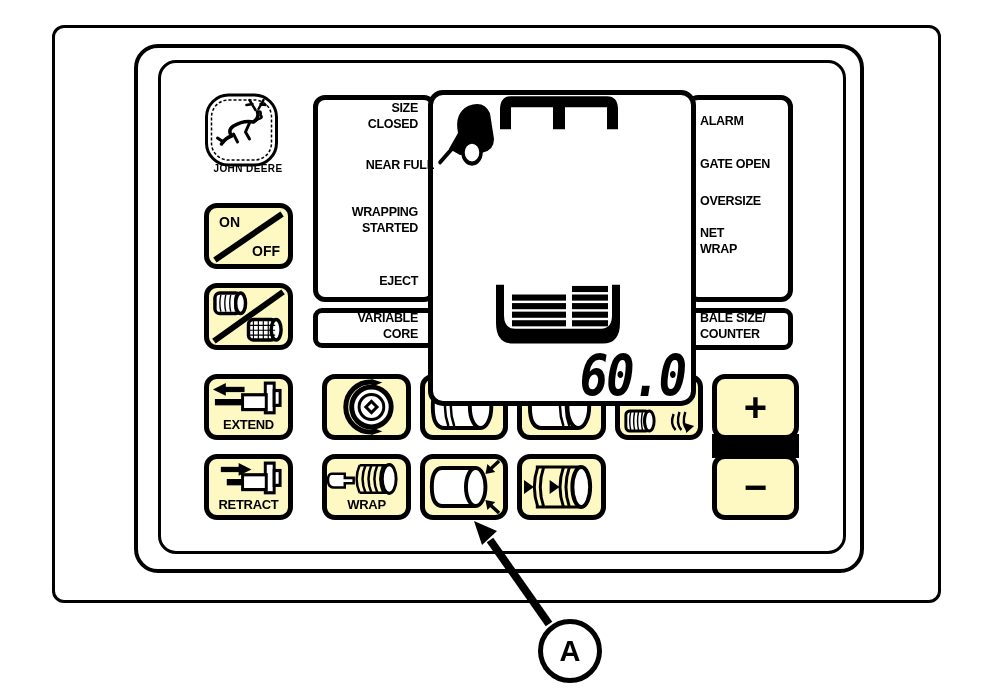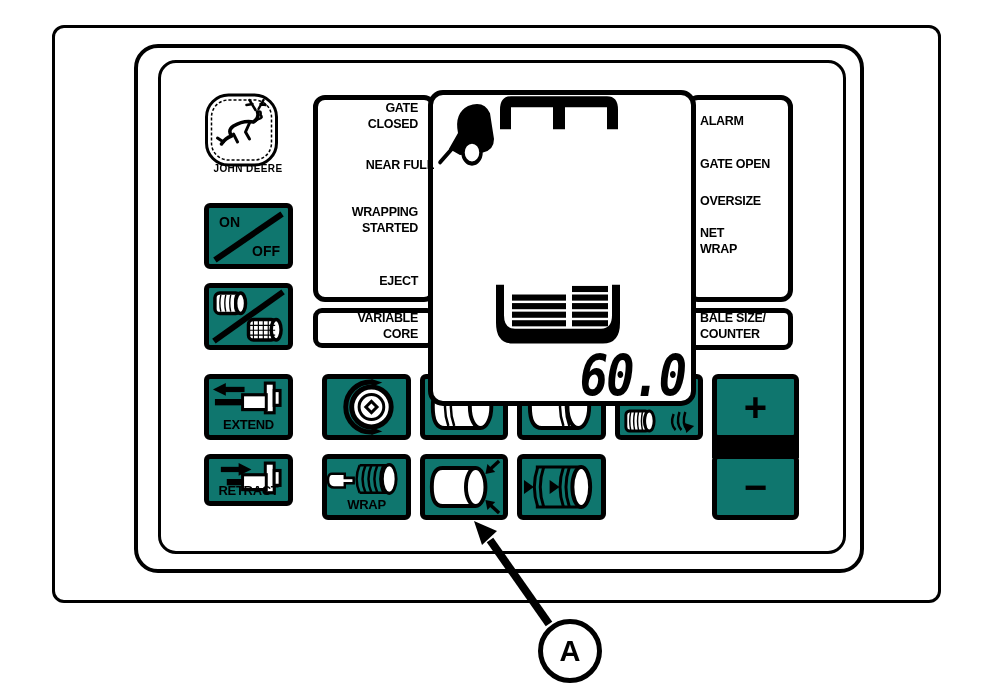--- a/index.html
+++ b/index.html
@@ -1,20 +1,20 @@
 <!DOCTYPE html>
 <html><head>
 <meta charset="utf-8">
 <style>
   html,body{margin:0;padding:0;background:#fff;}
   #stage{position:relative;width:992px;height:692px;background:#fff;overflow:hidden;
          font-family:"Liberation Sans",sans-serif;color:#000;}
   .abs{position:absolute;}
   .frame{position:absolute;border:3px solid #000;background:transparent;}
-  .btn{position:absolute;border:5px solid #000;border-radius:6px;background:#0f766e;box-sizing:border-box;}
+  .btn{position:absolute;border:5px solid #000;border-radius:13px;background:#fef9c3;box-sizing:border-box;}
   .panelbox{position:absolute;border:5px solid #000;border-radius:12px;background:#fff;box-sizing:border-box;z-index:1;}
   .lbl{position:absolute;font-weight:bold;font-size:12.5px;line-height:15.5px;letter-spacing:-0.3px;white-space:pre-line;}
   .lbl.r{text-align:right;}
   .btnlabel{position:absolute;left:0;right:0;bottom:3px;text-align:center;font-weight:bold;font-size:13px;letter-spacing:-0.3px;}
   .onofftxt{position:absolute;font-weight:bold;font-size:14px;}
   .pm{display:flex;align-items:center;justify-content:center;font-weight:bold;font-size:40px;z-index:2;}
   .iconsvg{position:absolute;left:0;top:0;width:100%;height:100%;}
   svg{display:block;}
   .calloutA{position:absolute;border:5px solid #000;border-radius:50%;background:#fff;
             display:flex;align-items:center;justify-content:center;font-weight:bold;font-size:29px;z-index:7;}
@@ -63,21 +63,21 @@
         <ellipse cx="68" cy="42.5" rx="5" ry="10.5" stroke-width="3.5"></ellipse>
         <path d="M45,33 V52 M50,33 V52 M55,33 V52 M60,33 V52 M64,33 V52" stroke-width="1.2" fill="none"></path>
         <path d="M41,38 H67 M41,43 H67 M41,48 H67" stroke-width="1.2" fill="none"></path>
       </g>
       <line x1="5" y1="54" x2="75" y2="4" stroke="#000" stroke-width="6"></line>
     </svg>
   </div>
 
   <div class="panelbox" style="left:313px;top:95px;width:123px;height:207px;"></div>
   <div class="panelbox" style="left:313px;top:308px;width:123px;height:40px;border-radius:9px;"></div>
-  <div class="lbl r" style="left:326px;top:101px;width:92px;z-index:4;">GATE
+  <div class="lbl r" style="left:326px;top:101px;width:92px;z-index:4;">SIZE
 CLOSED</div>
   <div class="lbl r" style="left:342px;top:158px;width:92px;z-index:4;">NEAR FULL</div>
   <div class="lbl r" style="left:326px;top:205px;width:92px;z-index:4;">WRAPPING
 STARTED</div>
   <div class="lbl r" style="left:326px;top:274px;width:92px;z-index:4;">EJECT</div>
   <div class="lbl r" style="left:326px;top:311px;width:92px;z-index:4;text-align:right;">VARIABLE
 CORE</div>
 
   <div class="panelbox" style="left:686px;top:95px;width:107px;height:207px;"></div>
   <div class="panelbox" style="left:686px;top:308px;width:107px;height:42px;border-radius:9px;"></div>
@@ -175,21 +175,21 @@
   </div>
 
   <div class="abs" style="left:712px;top:434px;width:87px;height:24px;background:#000;z-index:1;"></div>
   <div class="btn pm" style="left:712px;top:374px;width:87px;height:66px;">
     <span>+</span>
   </div>
   <div class="btn pm" style="left:712px;top:454px;width:87px;height:66px;">
     <span>−</span>
   </div>
 
-  <div class="btn" style="left:204px;top:454px;width:89px;height:52px;">
+  <div class="btn" style="left:204px;top:454px;width:89px;height:66px;">
     <svg class="iconsvg" viewBox="0 0 80 34" preserveAspectRatio="none" style="height:36px;top:2px;">
       <line x1="12" y1="8" x2="32" y2="8" stroke="#000" stroke-width="5"></line>
       <polygon points="30,2 30,14 43,8" fill="#000"></polygon>
       <rect x="57" y="2" width="9" height="28" fill="#fff" stroke="#000" stroke-width="3"></rect>
       <rect x="66" y="9" width="6" height="14" fill="#fff" stroke="#000" stroke-width="3"></rect>
       <rect x="34" y="13" width="24" height="14" fill="#fff" stroke="#000" stroke-width="3"></rect>
       <rect x="18" y="17" width="17" height="6" fill="#000"></rect>
     </svg>
     <div class="btnlabel">RETRACT</div>
   </div>

